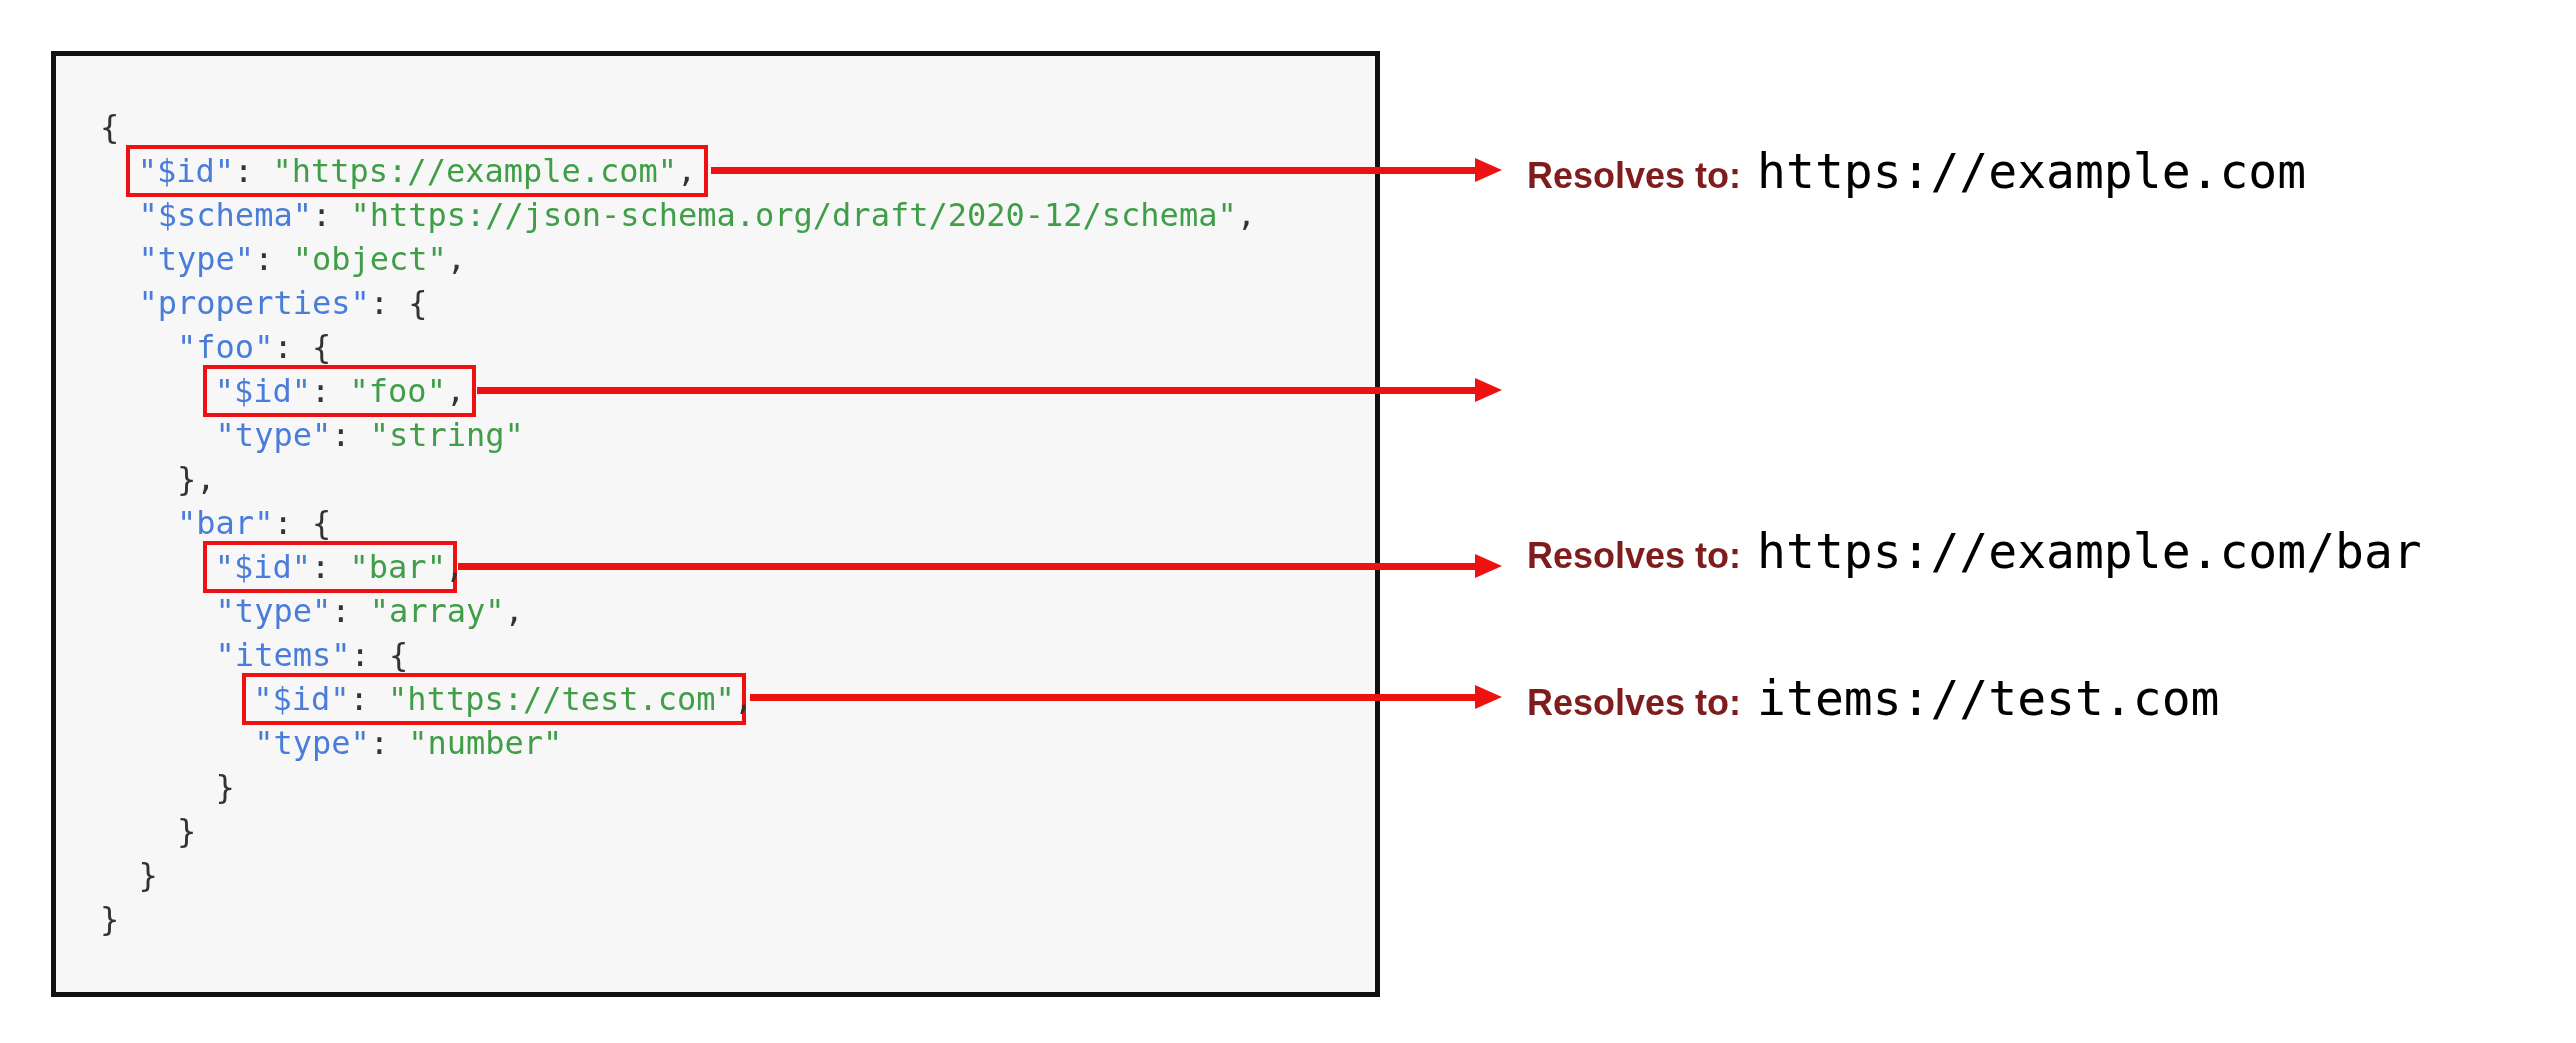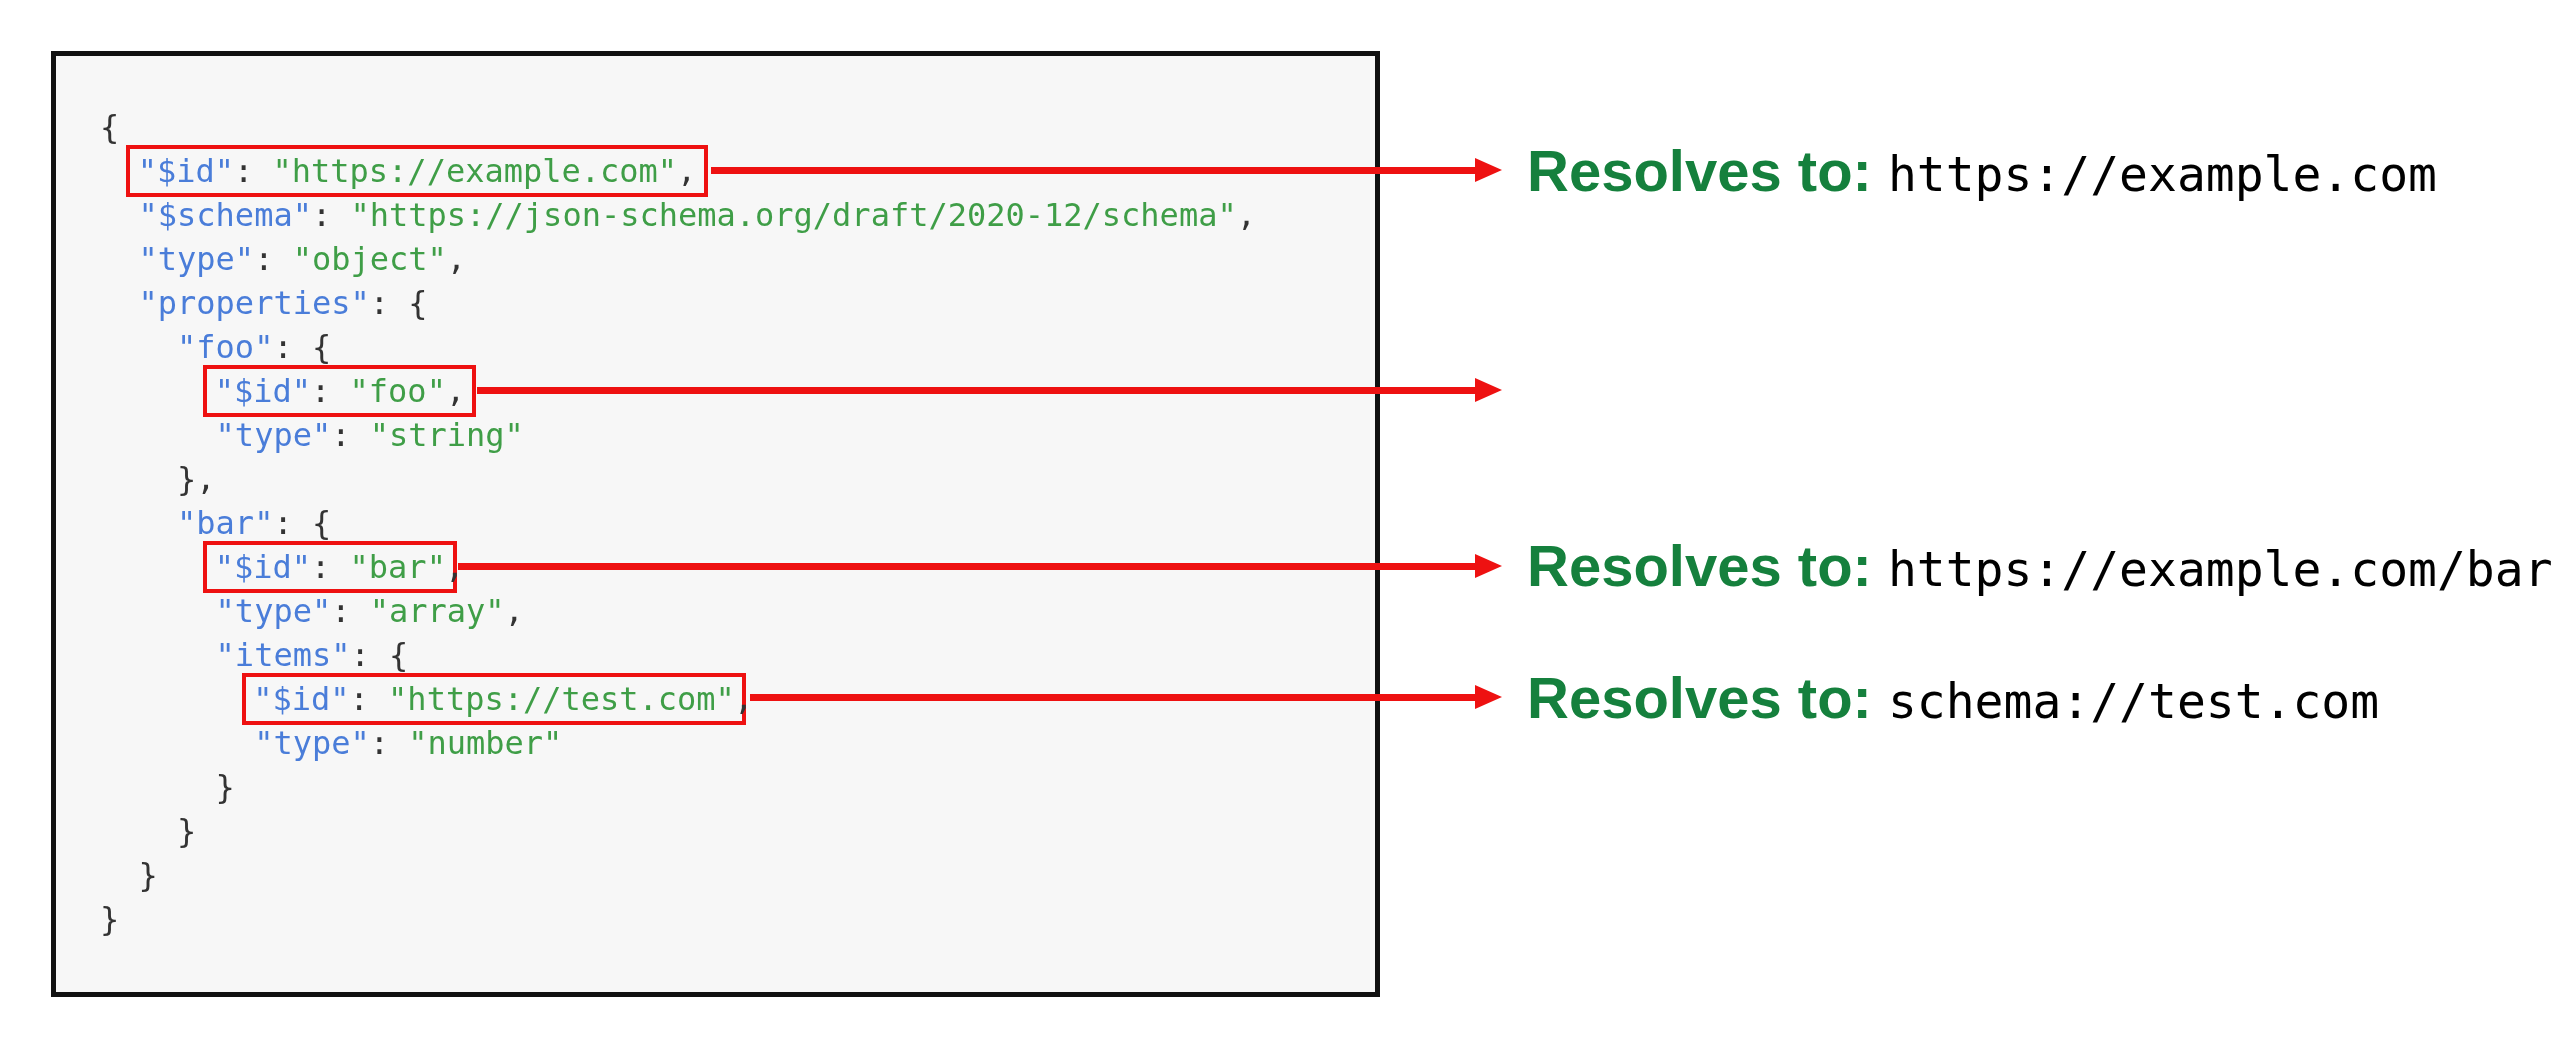--- a/index.html
+++ b/index.html
@@ -13,21 +13,21 @@
   .tok-s{color:#3f9e47;}
   .tok-p{color:#333333;}
   .hl{border:4.9px solid #ee1111;padding:3.1px 7.3px;margin:0 -12.2px;}
   .arrow-line{position:absolute;height:6.7px;background:#ee1111;}
   .arrow-head{position:absolute;width:0;height:0;
               border-top:12.2px solid transparent;border-bottom:12.2px solid transparent;
               border-left:27px solid #ee1111;}
   .annotation{position:absolute;left:1527px;transform:translateY(-50%);
               white-space:nowrap;line-height:1;}
   .annotation .lab{font-family:"Liberation Sans",sans-serif;font-weight:bold;
-                   font-size:58px;color:#15803d;}
+                   font-size:36px;color:#7f1d1d;}
   .annotation .val{font-family:"DejaVu Sans Mono",monospace;font-size:48px;
                    color:#000000;margin-left:16px;}
 </style>
 </head>
 <body>
 
 <div class="canvas" id="canvas">
 
   <div class="code-panel">
     <div class="code" id="code">
@@ -60,21 +60,21 @@
       <div class="arrow-head" style="left: 1475px; top: 378px;"></div>
       <div class="arrow-line" style="left: 458px; top: 563px; width: 1019px;"></div>
       <div class="arrow-head" style="left: 1475px; top: 554px;"></div>
       <div class="arrow-line" style="left: 750px; top: 694px; width: 727px;"></div>
       <div class="arrow-head" style="left: 1475px; top: 685px;"></div>
     </div>
 
   <div class="annotation" style="top: 171px;">
     <span class="lab">Resolves to:</span><span class="val">https://example.com</span>
   </div>
-  <div class="annotation" style="top: 566px;">
+  <div class="annotation" style="top: 551px;">
     <span class="lab">Resolves to:</span><span class="val">https://example.com/bar</span>
   </div>
   <div class="annotation" style="top: 698px;">
-    <span class="lab">Resolves to:</span><span class="val">schema://test.com</span>
+    <span class="lab">Resolves to:</span><span class="val">items://test.com</span>
   </div>
 
 </div>
 
 
 </body></html>

